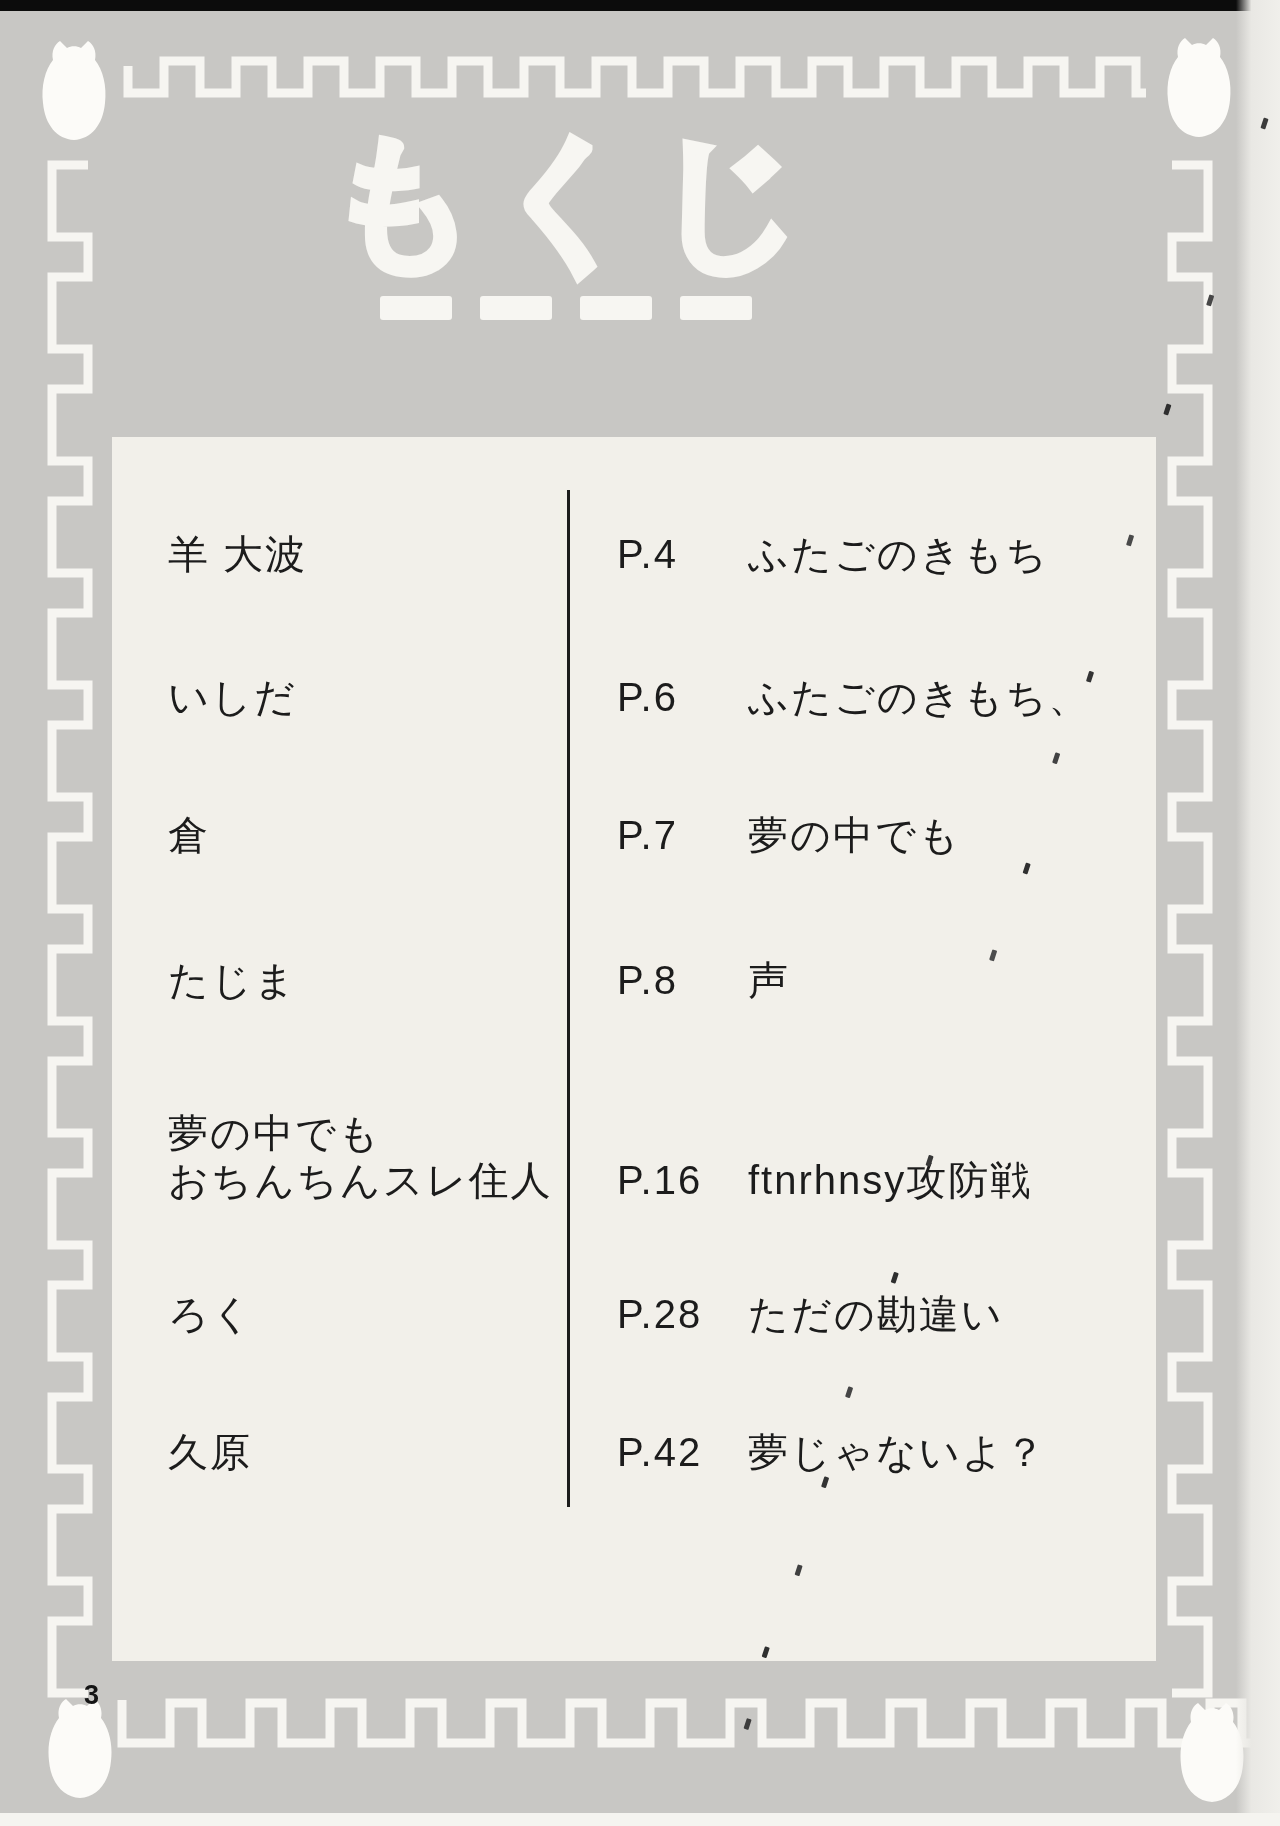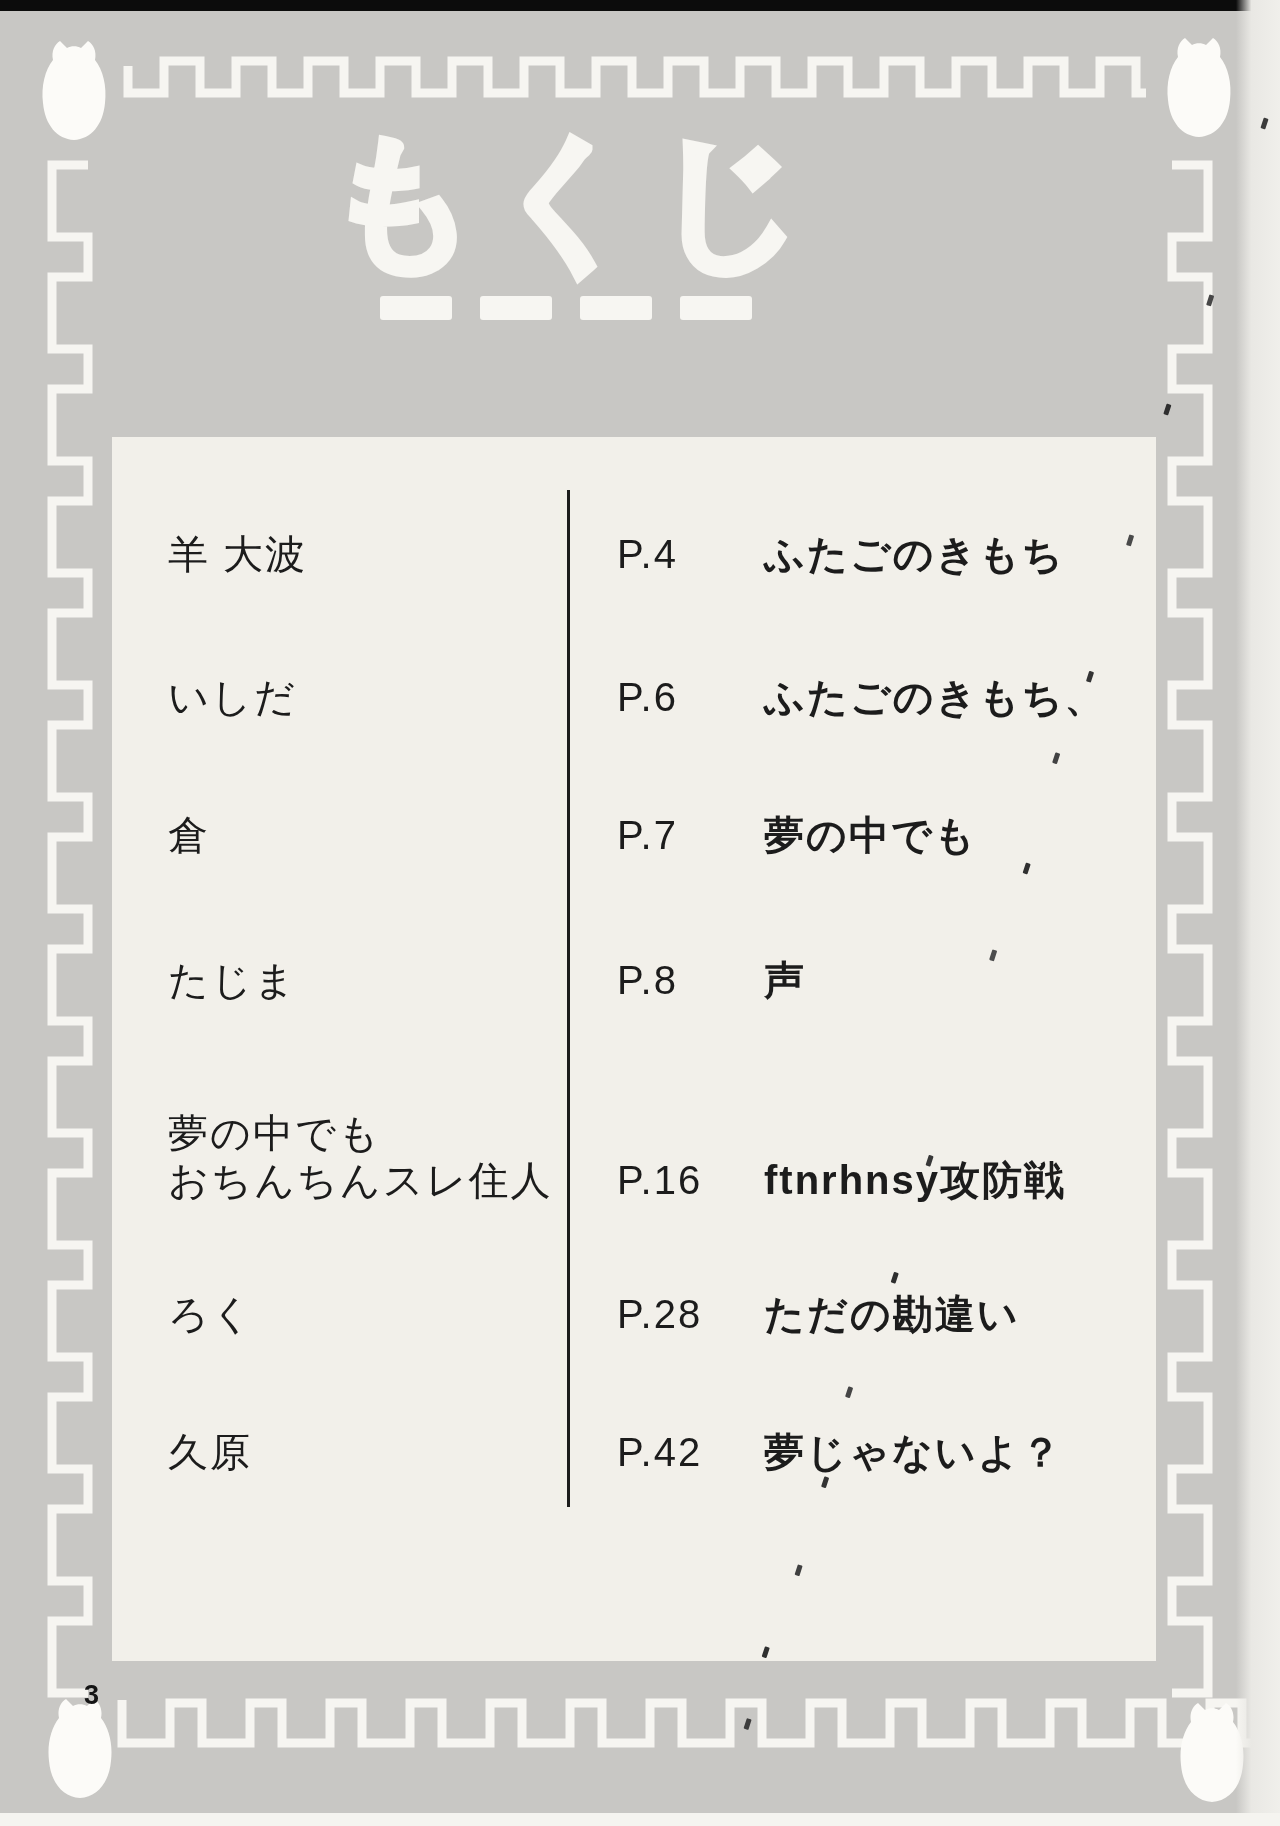--- a/index.html
+++ b/index.html
@@ -39,21 +39,21 @@
 
   
   .content-box{position:absolute;left:112px;top:437px;width:1044px;height:1224px;background:#f2f0ea;}
   .divider{position:absolute;left:567px;top:490px;width:3px;height:1017px;background:#1c1c1c;}
 
   .toc-row{position:absolute;left:0;width:1280px;color:#1c1c1c;font-size:40px;font-weight:500;
     letter-spacing:2px;line-height:47px;white-space:nowrap;}
   .col{position:absolute;top:0;}
   .col-author{left:168px;}
   .col-page{left:607px;margin-left:10px;}
-  .col-title{left:764px;font-weight:bold;}
+  .col-title{left:748px;}
   .line{display:block;}
   .r1{top:531px;}.r2{top:674px;}.r3{top:812px;}.r4{top:957px;}
   .r5{top:1157px;}.r6{top:1291px;}.r7{top:1429px;}
   .r5 .col-author{top:-47px;}
 
   .folio{position:absolute;left:84px;top:1680px;font-size:27px;font-weight:600;color:#141414;letter-spacing:0;}
 </style>
 </head>
 <body>
 

